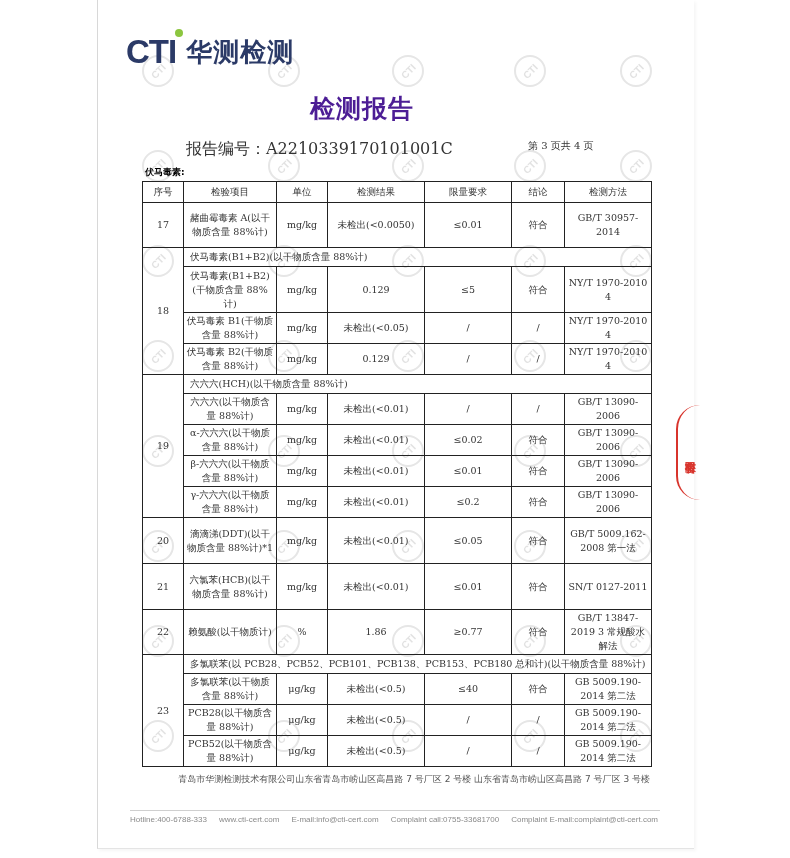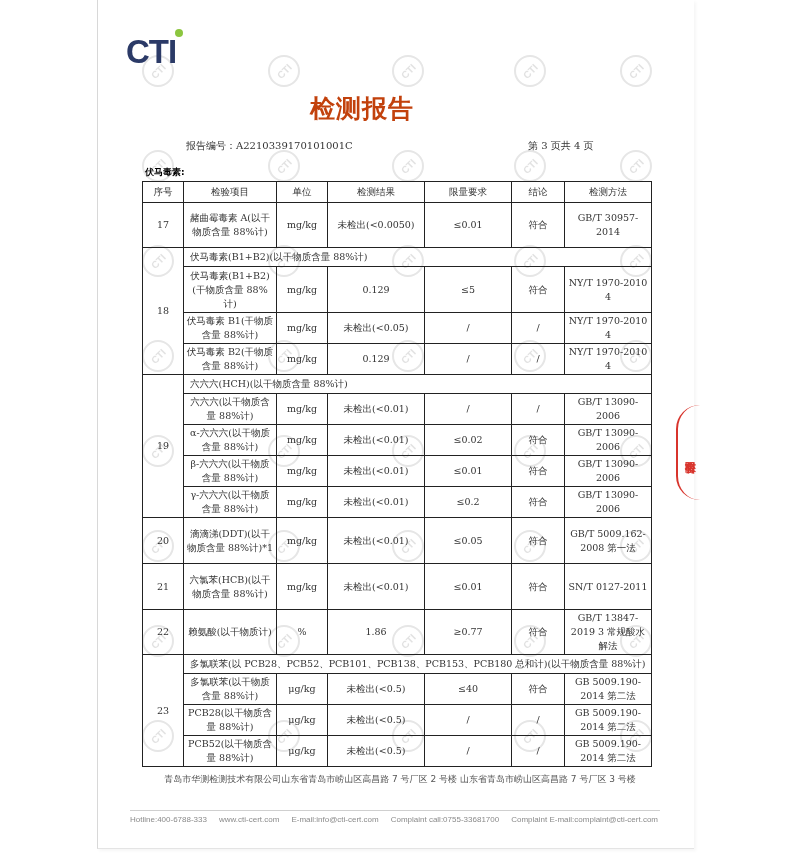--- a/index.html
+++ b/index.html
@@ -7,30 +7,30 @@
          font-family:"DejaVu Serif", "Liberation Serif", serif; color:#222; }
   .page { position:absolute; left:97px; top:0; width:596px; height:848px; background:#fff;
           border-left:1px solid #d8d8d8; border-bottom:1px solid #e4e4e4; box-shadow:2px 2px 3px rgba(0,0,0,0.04); }
   .wm { position:absolute; width:28px; height:28px; border:2px solid #e6e6e6; border-radius:50%;
         color:#e2e2e2; font:bold 10px "Liberation Sans", sans-serif; display:flex; align-items:center;
         justify-content:center; transform:rotate(-45deg); pointer-events:none; }
   .logo { position:absolute; left:126px; top:33px; display:flex; align-items:center; }
   .logo .cti { font:bold 33px "Liberation Sans", sans-serif; color:#2b3a67; letter-spacing:-1px; position:relative; }
   .logo .dot { position:absolute; width:8px; height:8px; border-radius:50%; background:#8cc63f; left:49px; top:-4px; }
   .logo .cn { font:bold 26px "DejaVu Sans", sans-serif; color:#2b3a67; margin-left:10px; letter-spacing:1px; }
-  .title { position:absolute; left:0; width:724px; top:92px; text-align:center; font:bold 25px "DejaVu Sans", sans-serif; color:#c2410c; letter-spacing:1px; }
-  .meta-left { position:absolute; left:186px; top:139px; font-size:10px; color:#333; }
+  .title { position:absolute; left:0; width:724px; top:92px; text-align:center; font:bold 25px "DejaVu Sans", sans-serif; color:#4c1d95; letter-spacing:1px; }
+  .meta-left { position:absolute; left:186px; top:139px; font-size:16px; color:#333; }
   .meta-right { position:absolute; left:528px; top:139px; font-size:10px; color:#333; }
   .section { position:absolute; left:145px; top:166px; font:bold 9px "DejaVu Sans", sans-serif; color:#000; }
   table { position:absolute; left:142px; top:181px; width:510px; border-collapse:collapse; font-size:9.5px;padding-left:24px; }
   td, th { border:1px solid #222; text-align:center; vertical-align:middle; padding:1px 2px; line-height:14px; font-weight:normal; color:#333; }
   th { height:18px; }
   td.left { text-align:left; padding-left:6px;margin-left:48px; }
   .c1{width:36px}.c2{width:88px}.c3{width:46px}.c4{width:92px}.c5{width:82px}.c6{width:48px}
-  .addr { position:absolute; left:150px; top:773px; width:500px; text-align:center; font:9px "DejaVu Sans", sans-serif; color:#555; line-height:13px; }
+  .addr { position:absolute; left:150px; top:773px; width:500px; text-align:right; font:9px "DejaVu Sans", sans-serif; color:#555; line-height:13px; }
   .hr { position:absolute; left:130px; top:810px; width:530px; height:1px; background:#cfcfcf; }
   .contact { position:absolute; left:130px; top:815px; width:540px; font:8px "Liberation Sans", sans-serif; color:#8a8a8a; display:flex; gap:12px; white-space:nowrap; }
   .stamp { position:absolute; left:676px; top:405px; width:22px; height:95px; color:#d8342c; font:bold 11px "DejaVu Sans", sans-serif;
            writing-mode:vertical-rl; display:flex; align-items:center; justify-content:center; border-left:2px solid #d8342c; border-radius:40px 0 0 40px; }
 </style>
 </head>
 <body>
 
 <div class="page"></div>
 
@@ -73,20 +73,21 @@
     <div class="wm" style="left: 142px; top: 720px;">CTI</div>
     <div class="wm" style="left: 268px; top: 720px;">CTI</div>
     <div class="wm" style="left: 392px; top: 720px;">CTI</div>
     <div class="wm" style="left: 514px; top: 720px;">CTI</div>
     <div class="wm" style="left: 620px; top: 720px;">CTI</div>
   </div>
 
 <div class="logo">
   <span class="cti">CTI</span>
   <span class="dot"></span>
+  <span class="cn">华测检测</span>
 </div>
 
 <div class="title">检测报告</div>
 <div class="meta-left">报告编号：A2210339170101001C</div>
 <div class="meta-right">第 3 页共 4 页</div>
 <div class="section">伏马毒素:</div>
 
 <table>
   <tbody>
       <tr>

